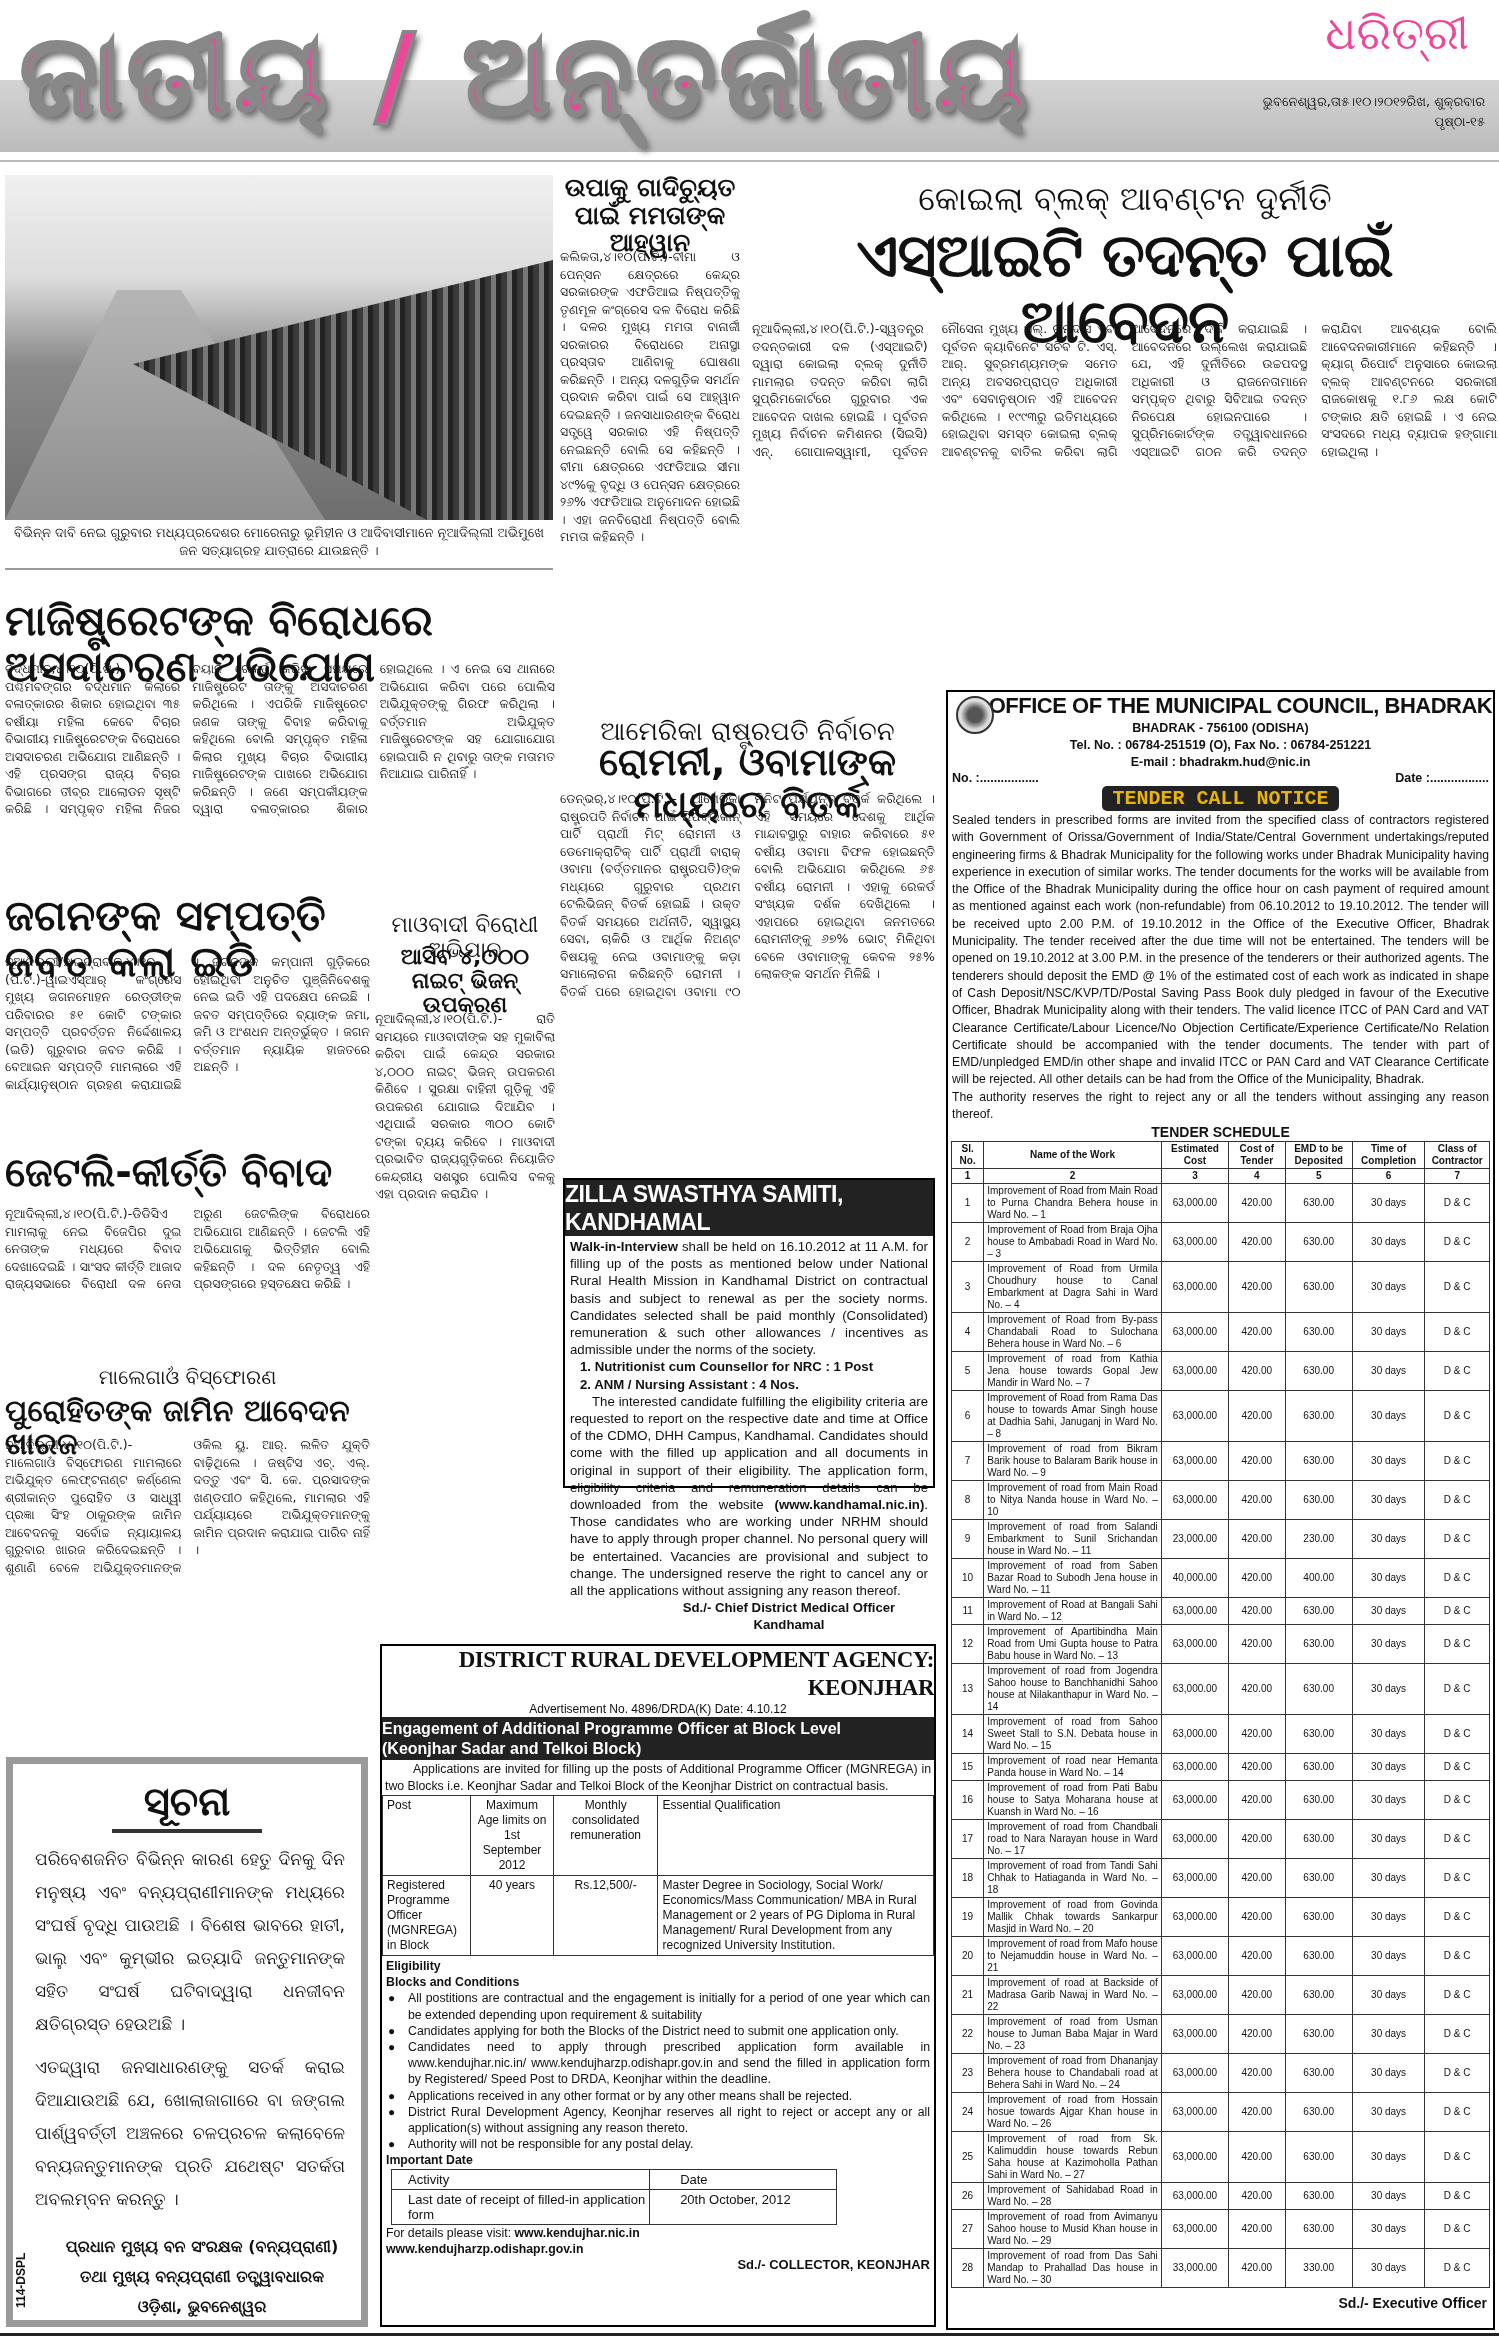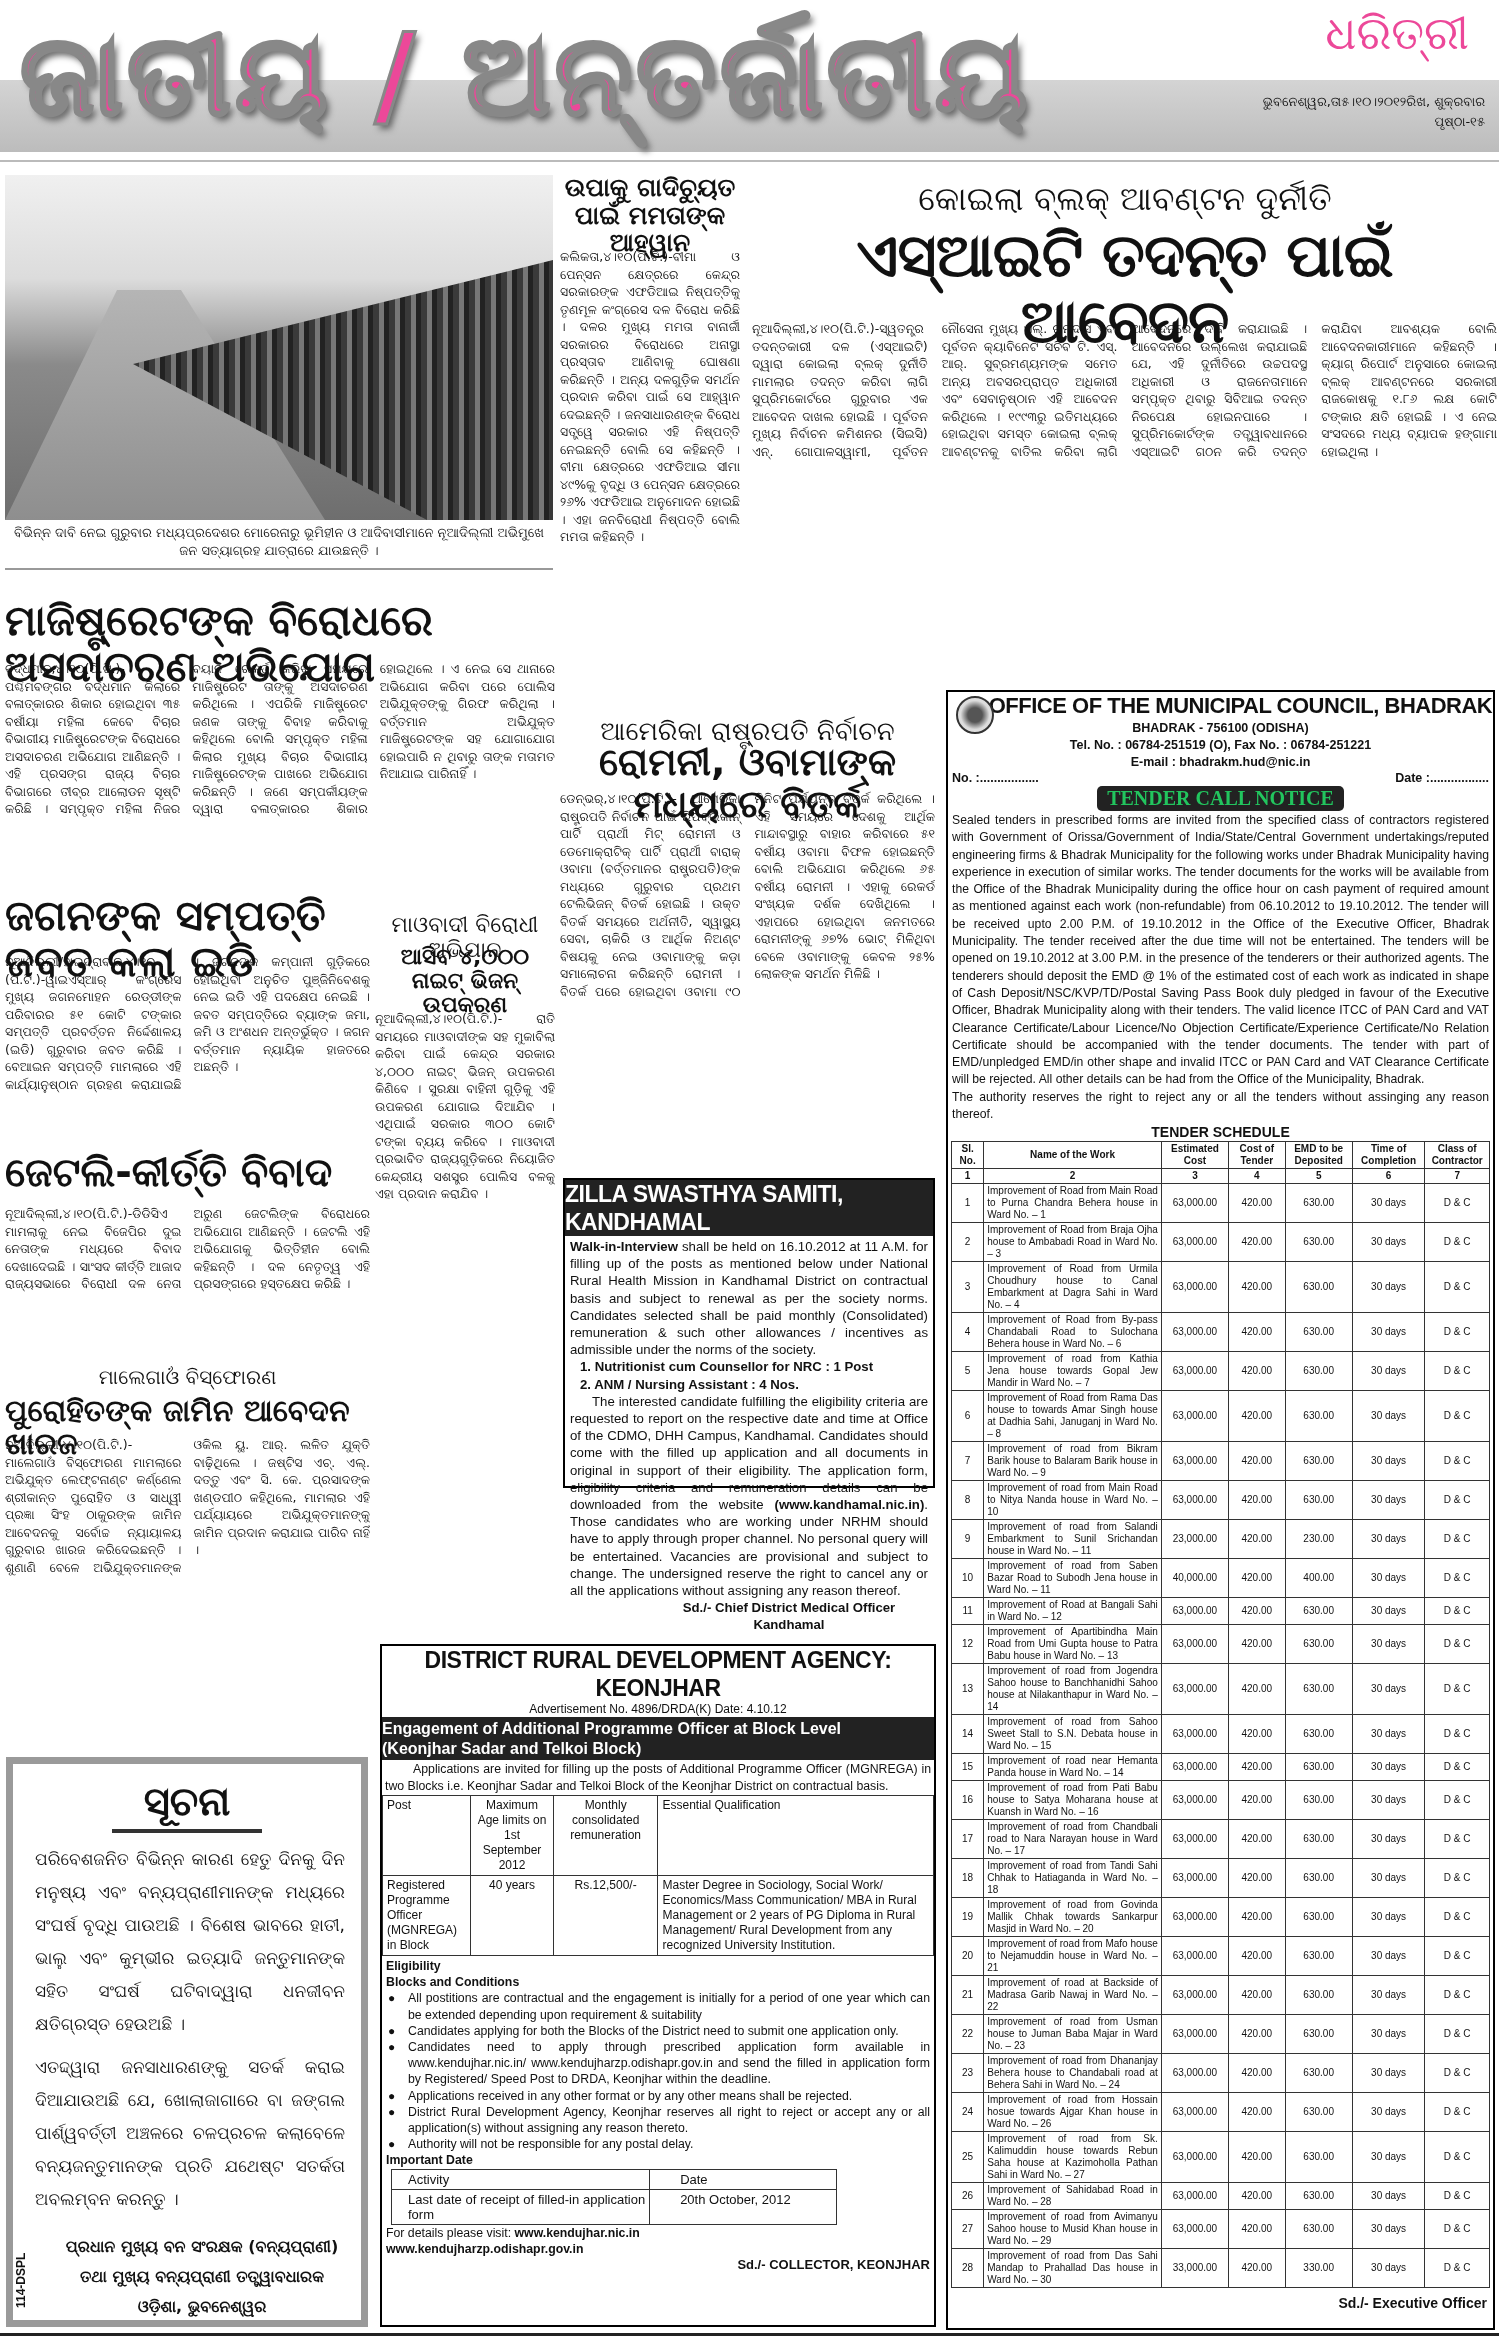--- a/index.html
+++ b/index.html
@@ -87,21 +87,21 @@
       <b>Walk-in-Interview</b><span> shall be held on 16.10.2012 at 11 A.M. for filling up of the posts as mentioned below under National Rural Health Mission in Kandhamal District on contractual basis and subject to renewal as per the society norms. Candidates selected shall be paid monthly (Consolidated) remuneration &amp; such other allowances / incentives as admissible under the norms of the society.</span>
       <div style="font-weight:bold;padding-left:10px">1.  Nutritionist cum Counsellor for NRC : 1 Post</div>
       <div style="font-weight:bold;padding-left:10px">2.  ANM / Nursing Assistant : 4 Nos.</div>
       <div style="text-indent:22px"><span>The interested candidate fulfilling the eligibility criteria are requested to report on the respective date and time at Office of the CDMO, DHH Campus, Kandhamal. Candidates should come with the filled up application and all documents in original in support of their eligibility. The application form, eligibility criteria and remuneration details can be downloaded from the website </span><b>(www.kandhamal.nic.in)</b><span>. Those candidates who are working under NRHM should have to apply through proper channel. No personal query will be entertained. Vacancies are provisional and subject to change. The undersigned reserve the right to cancel any or all the applications without assigning any reason thereof.</span></div>
       <div style="text-align:center;font-weight:bold;padding-left:80px">Sd./- Chief District Medical Officer</div>
       <div style="text-align:center;font-weight:bold;padding-left:80px">Kandhamal</div>
     </div>
   </div>
 
   <div class="ad" style="left:380px;top:1644px;width:556px;height:683px">
-    <div style="font-family:Liberation Sans, sans-serif;font-weight:bold;font-size:23px;text-align:center;letter-spacing:-0.5px;line-height:28px">DISTRICT RURAL DEVELOPMENT AGENCY: KEONJHAR</div>
+    <div style="font-family:Liberation Serif, serif;font-weight:bold;font-size:23px;text-align:right;letter-spacing:-0.5px;line-height:28px">DISTRICT RURAL DEVELOPMENT AGENCY: KEONJHAR</div>
     <div style="font-family:'Liberation Sans',sans-serif;font-size:12px;text-align:center;line-height:15px;border-bottom:1px solid #222">Advertisement No. 4896/DRDA(K) Date: 4.10.12</div>
     <div class="ad-head" style="font-size:16px;line-height:20px;padding:1px 0">
       <div>Engagement of Additional Programme Officer at Block Level</div>
       <div>(Keonjhar Sadar and Telkoi Block)</div>
     </div>
     <div class="ad-body" style="font-size:12.3px;line-height:16.5px;padding:1px 3px;text-indent:28px">Applications are invited for filling up the posts of Additional Programme Officer (MGNREGA) in two Blocks i.e. Keonjhar Sadar and Telkoi Block of the Keonjhar District on contractual basis.</div>
     <table class="dt" style="font-size:12px">
       <tbody>
           <tr>
         <td style="width:16%;font-size:12px">Post</td>
@@ -166,21 +166,21 @@
     <div style="font-family:'Liberation Sans',sans-serif;font-weight:bold;font-size:12.5px;text-align:center;line-height:17px">
       <div>BHADRAK - 756100 (ODISHA)</div>
       <div>Tel. No. : 06784-251519 (O), Fax No. : 06784-251221</div>
       <div>E-mail : bhadrakm.hud@nic.in</div>
     </div>
     <div style="display:flex;justify-content:space-between;font-family:'Liberation Sans',sans-serif;font-weight:bold;font-size:12.5px;padding:0 4px">
       <span>No. :.................</span>
       <span>Date :.................</span>
     </div>
     <div style="text-align:center;margin:1px 0">
-      <span style="display:inline-block;background:#222;color:#22c55e;font-family:Liberation Serif, serif;font-weight:bold;font-size:20px;padding:1px 10px;border-radius:5px">TENDER CALL NOTICE</span>
+      <span style="display:inline-block;background:#222;color:#eab308;font-family:Liberation Mono, monospace;font-weight:bold;font-size:20px;padding:1px 10px;border-radius:5px">TENDER CALL NOTICE</span>
     </div>
     <div class="ad-body" style="font-size:12.2px;line-height:17.3px;padding:0 4px">
       <div>Sealed tenders in prescribed forms are invited from the specified class of contractors registered with Government of Orissa/Government of India/State/Central Government undertakings/reputed engineering firms &amp; Bhadrak Municipality for the following works under Bhadrak Municipality having experience in execution of similar works. The tender documents for the works will be available from the Office of the Bhadrak Municipality during the office hour on cash payment of required amount as mentioned against each work (non-refundable) from 06.10.2012 to 19.10.2012. The tender will be received upto 2.00 P.M. of 19.10.2012 in the Office of the Executive Officer, Bhadrak Municipality. The tender received after the due time will not be entertained. The tenders will be opened on 19.10.2012 at 3.00 P.M. in the presence of the tenderers or their authorized agents. The tenderers should deposit the EMD @ 1% of the estimated cost of each work as indicated in shape of Cash Deposit/NSC/KVP/TD/Postal Saving Pass Book duly pledged in favour of the Executive Officer, Bhadrak Municipality along with their tenders. The valid licence ITCC of PAN Card and VAT Clearance Certificate/Labour Licence/No Objection Certificate/Experience Certificate/No Relation Certificate should be accompanied with the tender documents. The tender with part of EMD/unpledged EMD/in other shape and invalid ITCC or PAN Card and VAT Clearance Certificate will be rejected. All other details can be had from the Office of the Municipality, Bhadrak.</div>
       <div>The authority reserves the right to reject any or all the tenders without assinging any reason thereof.</div>
     </div>
     <div style="text-align:center;font-family:'Liberation Sans',sans-serif;font-weight:bold;font-size:14px;line-height:18px">TENDER SCHEDULE</div>
     <div style="padding:0 3px">
       <table class="ts">
         <thead>
           <tr>

